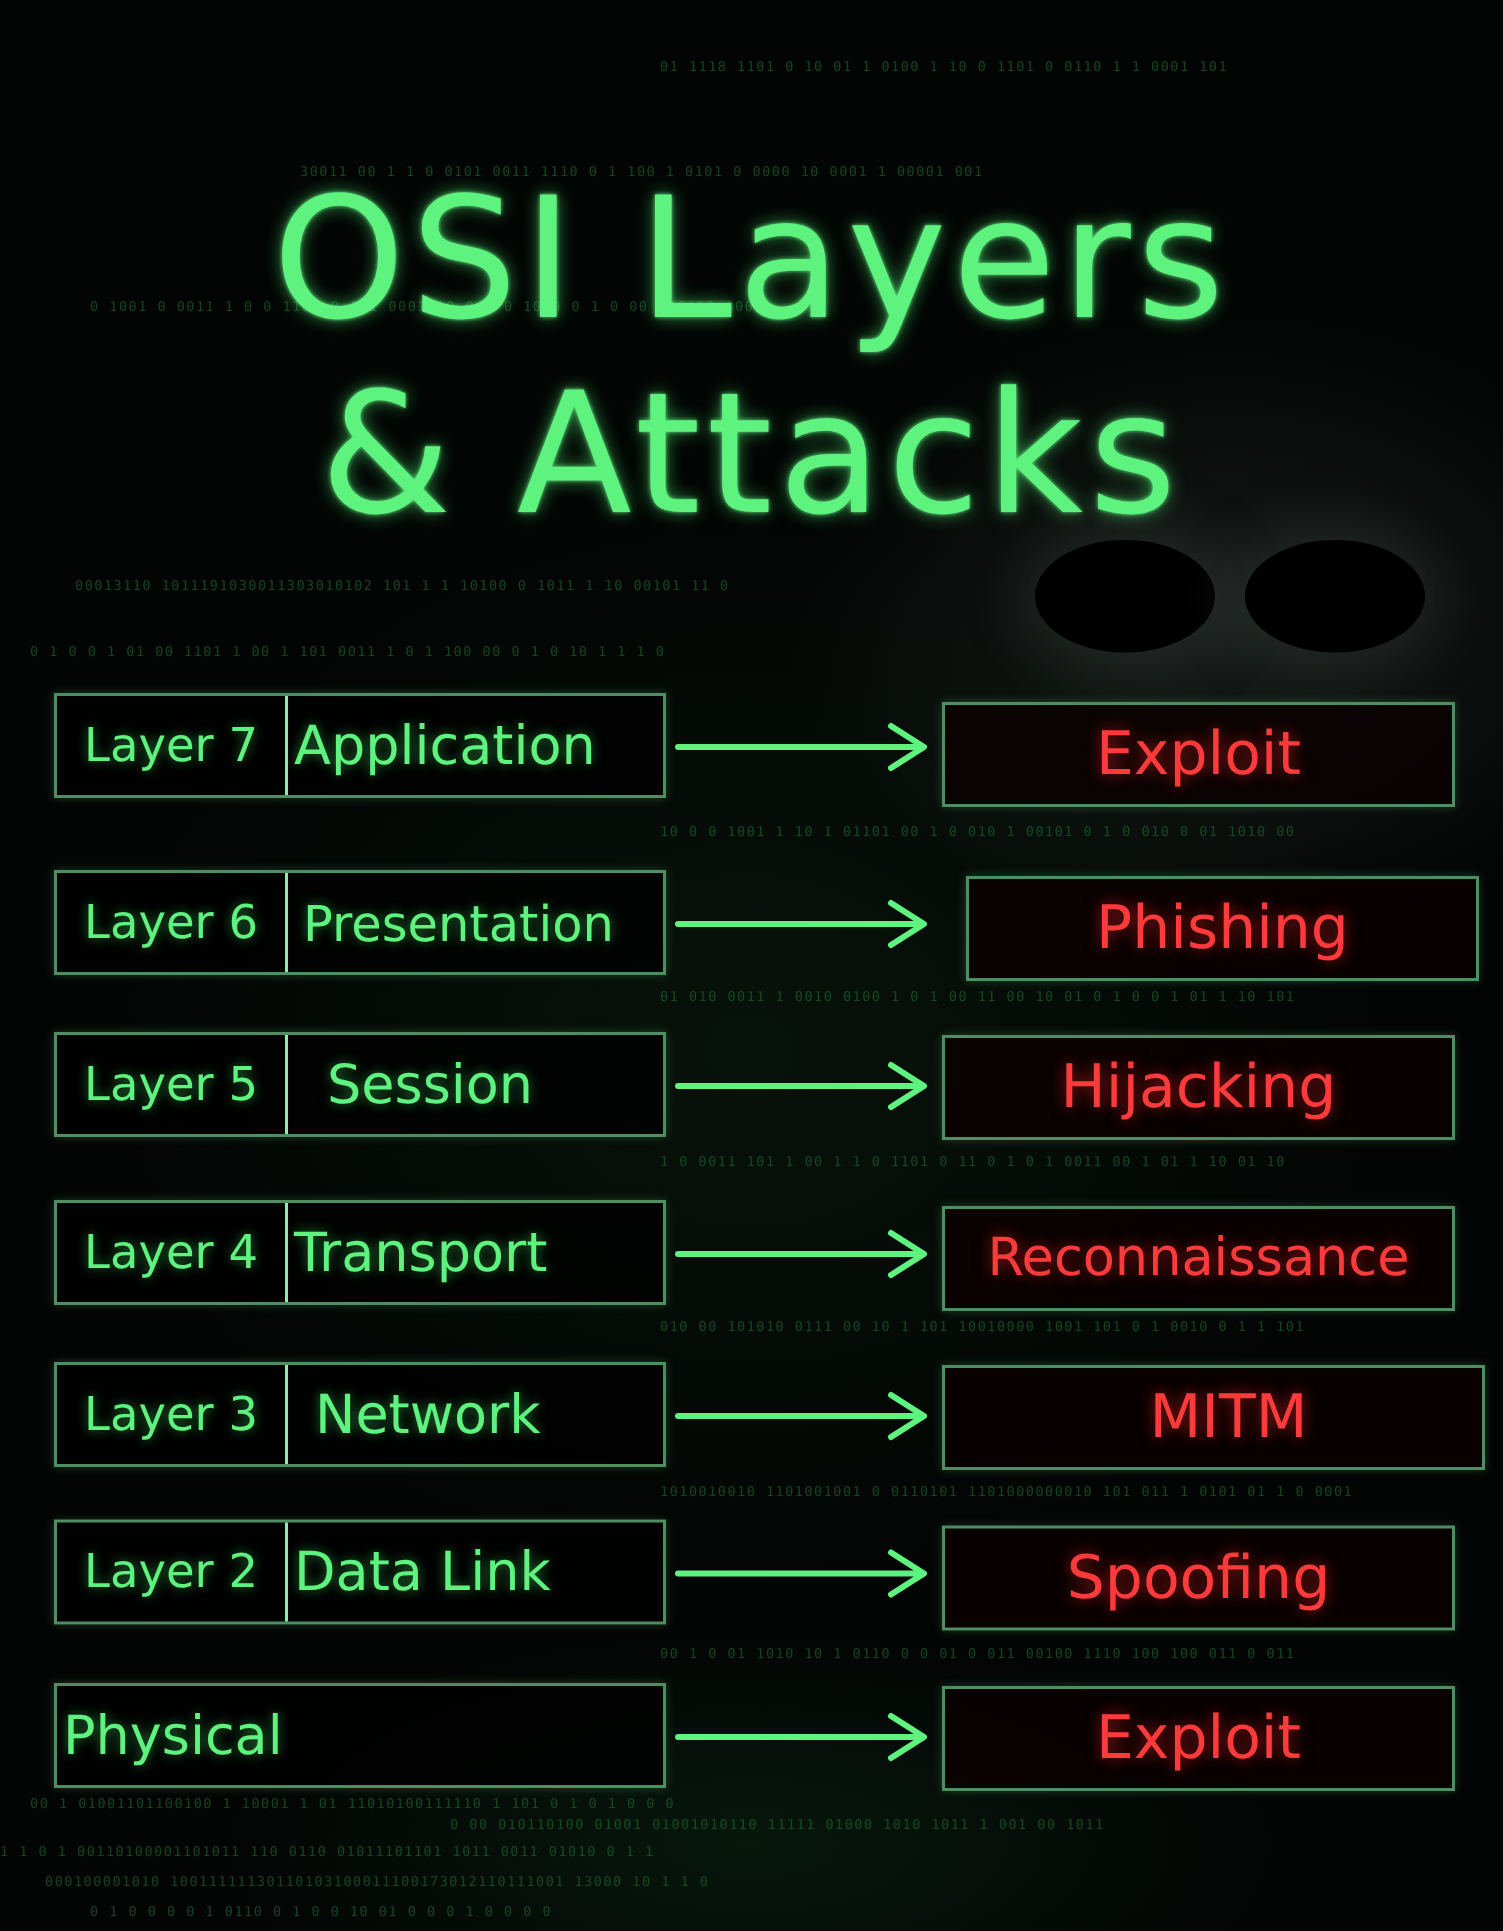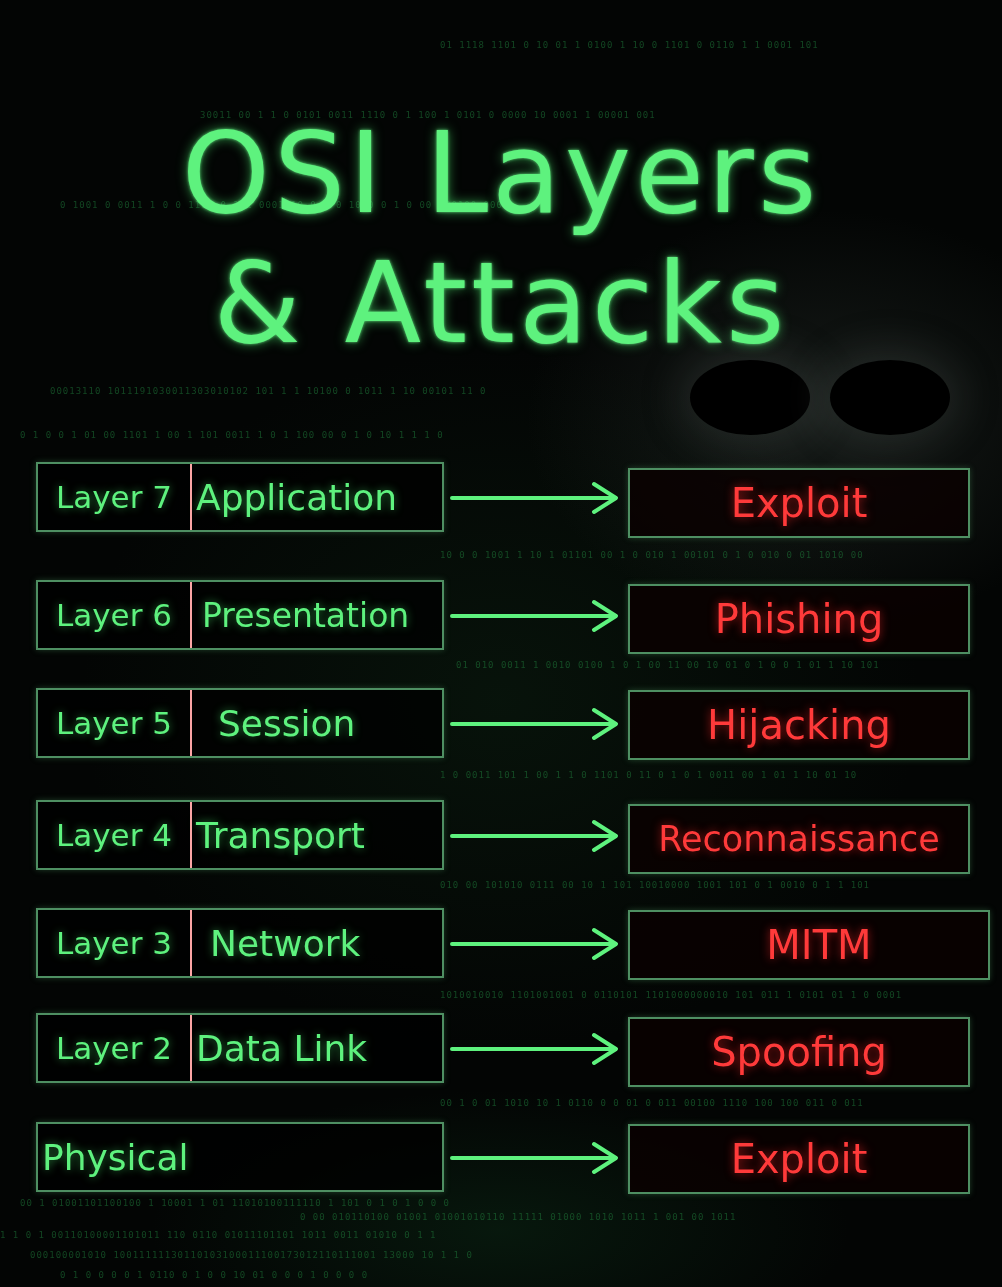--- a/index.html
+++ b/index.html
@@ -33,21 +33,21 @@
   }
   .t1 { top:108px; font-size:112px; letter-spacing:4px; }
   .t2 { top:238px; font-size:112px; letter-spacing:4px; }
   .row { position:absolute; left:0; width:1002px; height:72px; }
   .layer-box {
     position:absolute; left:36px; width:404px; height:66px;
     border:2px solid #4e8f62; box-shadow:0 0 6px rgba(80,160,100,0.35);
     background:rgba(0,0,0,0.75); display:flex;
   }
   .layer-num {
-    width:152px; border-right:2px solid #fca5a5;
+    width:152px; border-right:2px solid #86efac;
     display:flex; align-items:center; justify-content:center;
     color:#5ef27e; font-size:31px;
     text-shadow:0 0 8px rgba(80,255,120,0.5);
   }
   .layer-name {
     flex:1; display:flex; align-items:center; padding-left:4px;
     color:#5ef27e; font-size:36px;
     text-shadow:0 0 8px rgba(80,255,120,0.5);
   }
   .arrow { position:absolute; left:448px; top:18px; width:174px; height:36px; }
@@ -65,21 +65,21 @@
 <body>
 
 <div class="bg"></div>
 
 <div class="binary" style="top:40px;left:440px;">01 1118 1101 0 10 01 1 0100 1 10 0 1101 0 0110 1 1 0001 101</div>
 <div class="binary" style="top:110px;left:200px;">30011 00 1 1 0 0101 0011 1110 0 1 100 1 0101 0 0000 10 0001 1 00001 001</div>
 <div class="binary" style="top:200px;left:60px;">0 1001 0 0011 1 0 0 1101 0 1 1 0001110 0 1 0 10 0 0 1 0 00 000100 0001</div>
 <div class="binary" style="top:386px;left:50px;">00013110 1011191030011303010102 101 1 1 10100 0 1011 1 10 00101 11 0</div>
 <div class="binary" style="top:430px;left:20px;">0 1 0 0 1 01 00 1101 1 00 1 101 0011 1 0 1 100 00 0 1 0 10 1 1 1 0</div>
 <div class="binary" style="top:550px;left:440px;">10 0 0 1001 1 10 1 01101 00 1 0 010 1 00101 0 1 0 010 0 01 1010 00</div>
-<div class="binary" style="top:660px;left:456px;">01 010 0011 1 0010 0100 1 0 1 00 11 00 10 01 0 1 0 0 1 01 1 10 101</div>
+<div class="binary" style="top:660px;left:440px;">01 010 0011 1 0010 0100 1 0 1 00 11 00 10 01 0 1 0 0 1 01 1 10 101</div>
 <div class="binary" style="top:770px;left:440px;">1 0 0011 101 1 00 1 1 0 1101 0 11 0 1 0 1 0011 00 1 01 1 10 01 10</div>
 <div class="binary" style="top:880px;left:440px;">010 00 101010 0111 00 10 1 101 10010000 1001 101 0 1 0010 0 1 1 101</div>
 <div class="binary" style="top:990px;left:440px;">1010010010 1101001001 0 0110101 1101000000010 101 011 1 0101 01 1 0 0001</div>
 <div class="binary" style="top:1098px;left:440px;">00 1 0 01 1010 10 1 0110 0 0 01 0 011 00100 1110 100 100 011 0 011</div>
 <div class="binary" style="top:1198px;left:20px;">00 1 01001101100100 1 10001 1 01 11010100111110 1 101 0 1 0 1 0 0 0</div>
 <div class="binary" style="top:1212px;left:300px;">0 00 010110100 01001 01001010110 11111 01000 1010 1011 1 001 00 1011</div>
 <div class="binary" style="top:1230px;left:0;">1 1 0 1 00110100001101011 110 0110 01011101101 1011 0011 01010 0 1 1</div>
 <div class="binary" style="top:1250px;left:30px;">000100001010 10011111130110103100011100173012110111001 13000 10 1 1 0</div>
 <div class="binary" style="top:1270px;left:60px;">0 1 0 0 0 0 1 0110 0 1 0 0 10 01 0 0 0 1 0 0 0 0</div>
 
@@ -103,21 +103,21 @@
 </div>
 
 <div class="row" style="top:580px;">
   <div class="layer-box">
     <div class="layer-num">Layer 6</div>
     <div class="layer-name" style="padding-left:10px;font-size:33px;">Presentation</div>
   </div>
   <svg class="arrow" viewBox="0 0 174 36">
       <path d="M4 18 H166 M146 4 L168 18 L146 32" stroke="#5ef27e" stroke-width="4" fill="none" stroke-linecap="round" stroke-linejoin="round"></path>
     </svg>
-  <div class="attack-box" style="top:4px;">Phishing</div>
+  <div class="attack-box" style="top:4px;margin-left:16px;">Phishing</div>
 </div>
 
 <div class="row" style="top:688px;">
   <div class="layer-box">
     <div class="layer-num">Layer 5</div>
     <div class="layer-name" style="padding-left:26px;">Session</div>
   </div>
   <svg class="arrow" viewBox="0 0 174 36">
       <path d="M4 18 H166 M146 4 L168 18 L146 32" stroke="#5ef27e" stroke-width="4" fill="none" stroke-linecap="round" stroke-linejoin="round"></path>
     </svg>

